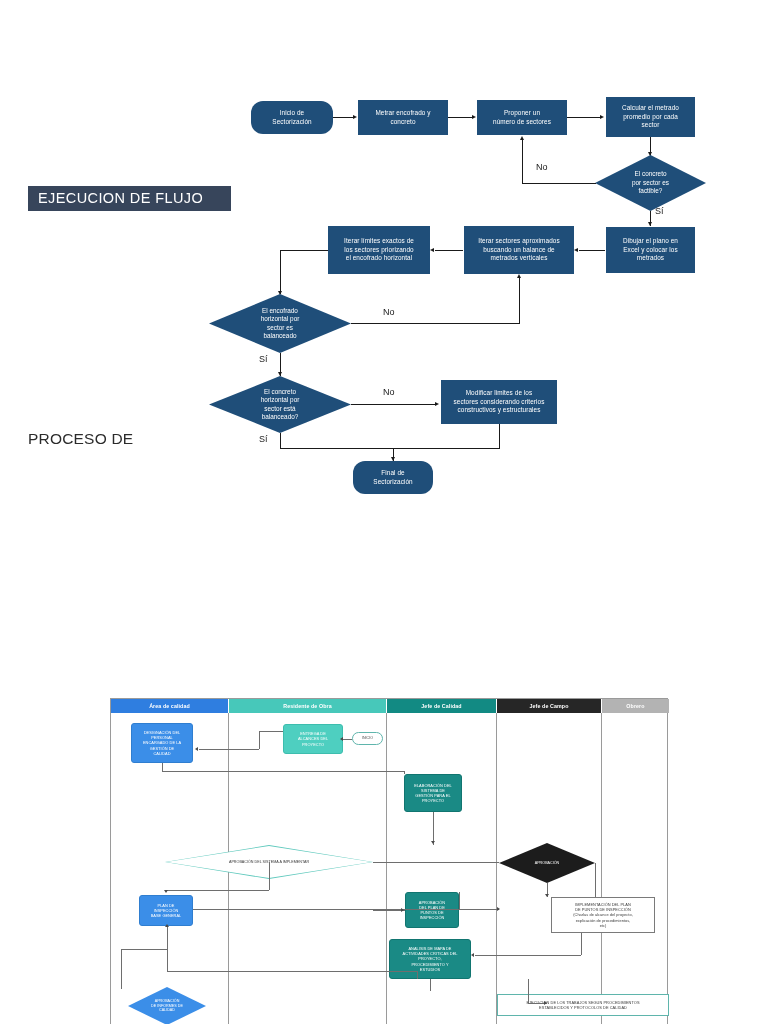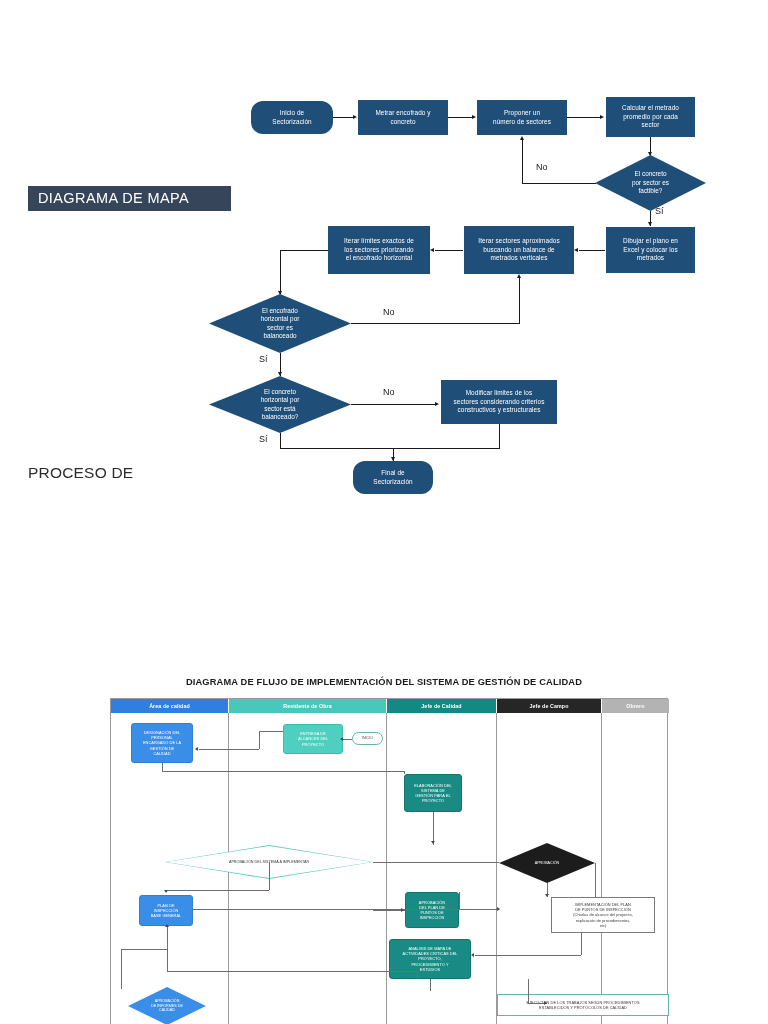--- a/index.html
+++ b/index.html
@@ -138,23 +138,23 @@
   .ar2.d { border-top:3px solid #4a4a4a; border-left:2px solid transparent; border-right:2px solid transparent; }
   .ar2.u { border-bottom:3px solid #4a4a4a; border-left:2px solid transparent; border-right:2px solid transparent; }
 </style>
 </head>
 <body>
 
 <div id="page">
 
   <div id="sec1">
 
-    <div class="banner" style="left:28px; top:186px; width:203px;">DIAGRAMA DE MAPA</div>
-
-    <div class="bigcaption" style="left:28px; top:430px;margin-top:34px;">PROCESO DE</div>
+    <div class="banner" style="left:28px; top:186px; width:203px;">EJECUCION DE FLUJO</div>
+
+    <div class="bigcaption" style="left:28px; top:430px;">PROCESO DE</div>
 
     <div class="node term" style="left:251px; top:101px; width:82px; height:33px;">
       <span style="white-space:pre-line">Inicio de
 Sectorización</span>
     </div>
 
     <div class="node" style="left:358px; top:100px; width:90px; height:35px;">
       <span style="white-space:pre-line">Metrar encofrado y
 concreto</span>
     </div>
@@ -271,21 +271,20 @@
     <div class="arw d" style="left:390.5px; top:457px;"></div>
 
     <div class="node term" style="left:353px; top:461px; width:80px; height:33px;">
       <span style="white-space:pre-line">Final de
 Sectorización</span>
     </div>
   </div>
 
   <div id="sec2">
 
-    <div class="title2">DIAGRAMA DE FLUJO DE IMPLEMENTACIÓN DEL SISTEMA DE GESTIÓN DE CALIDAD</div>
 
     <div id="lanegrid">
 
       <div class="lanehdr" style="left:0;   width:118px; background:#2f7ee0;">
         <span>Área de calidad</span>
       </div>
       <div class="lanehdr" style="left:118px; width:158px; background:#47c8ba;">
         <span>Residente de Obra</span>
       </div>
       <div class="lanehdr" style="left:276px; width:110px; background:#128a83;">

